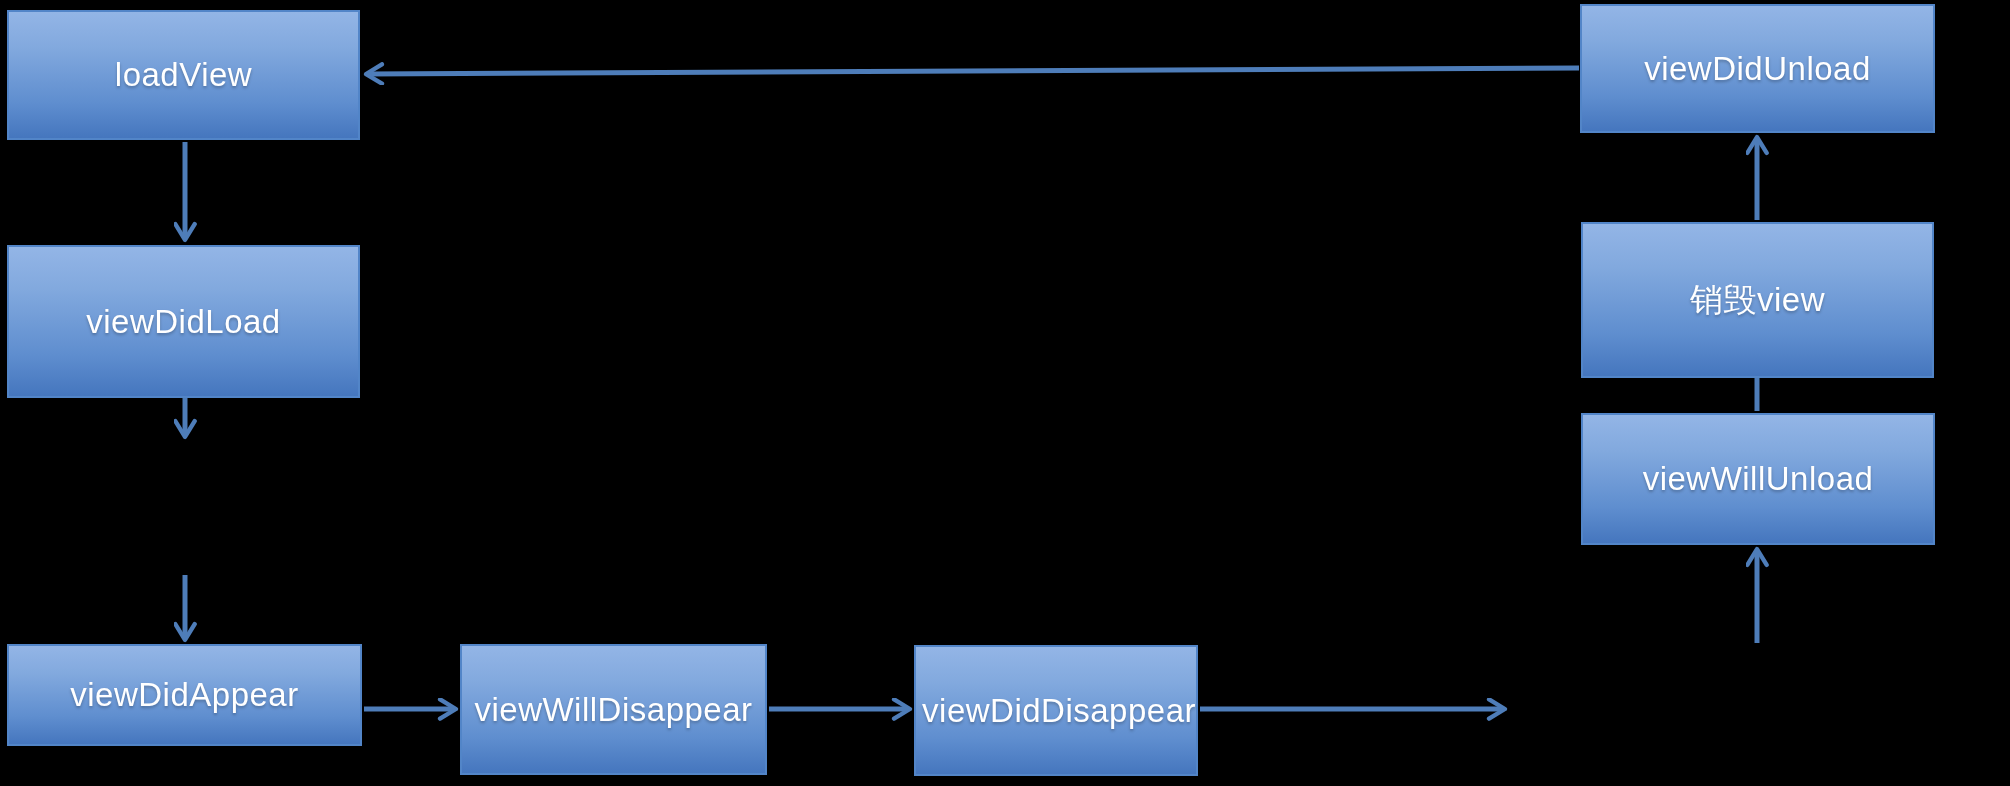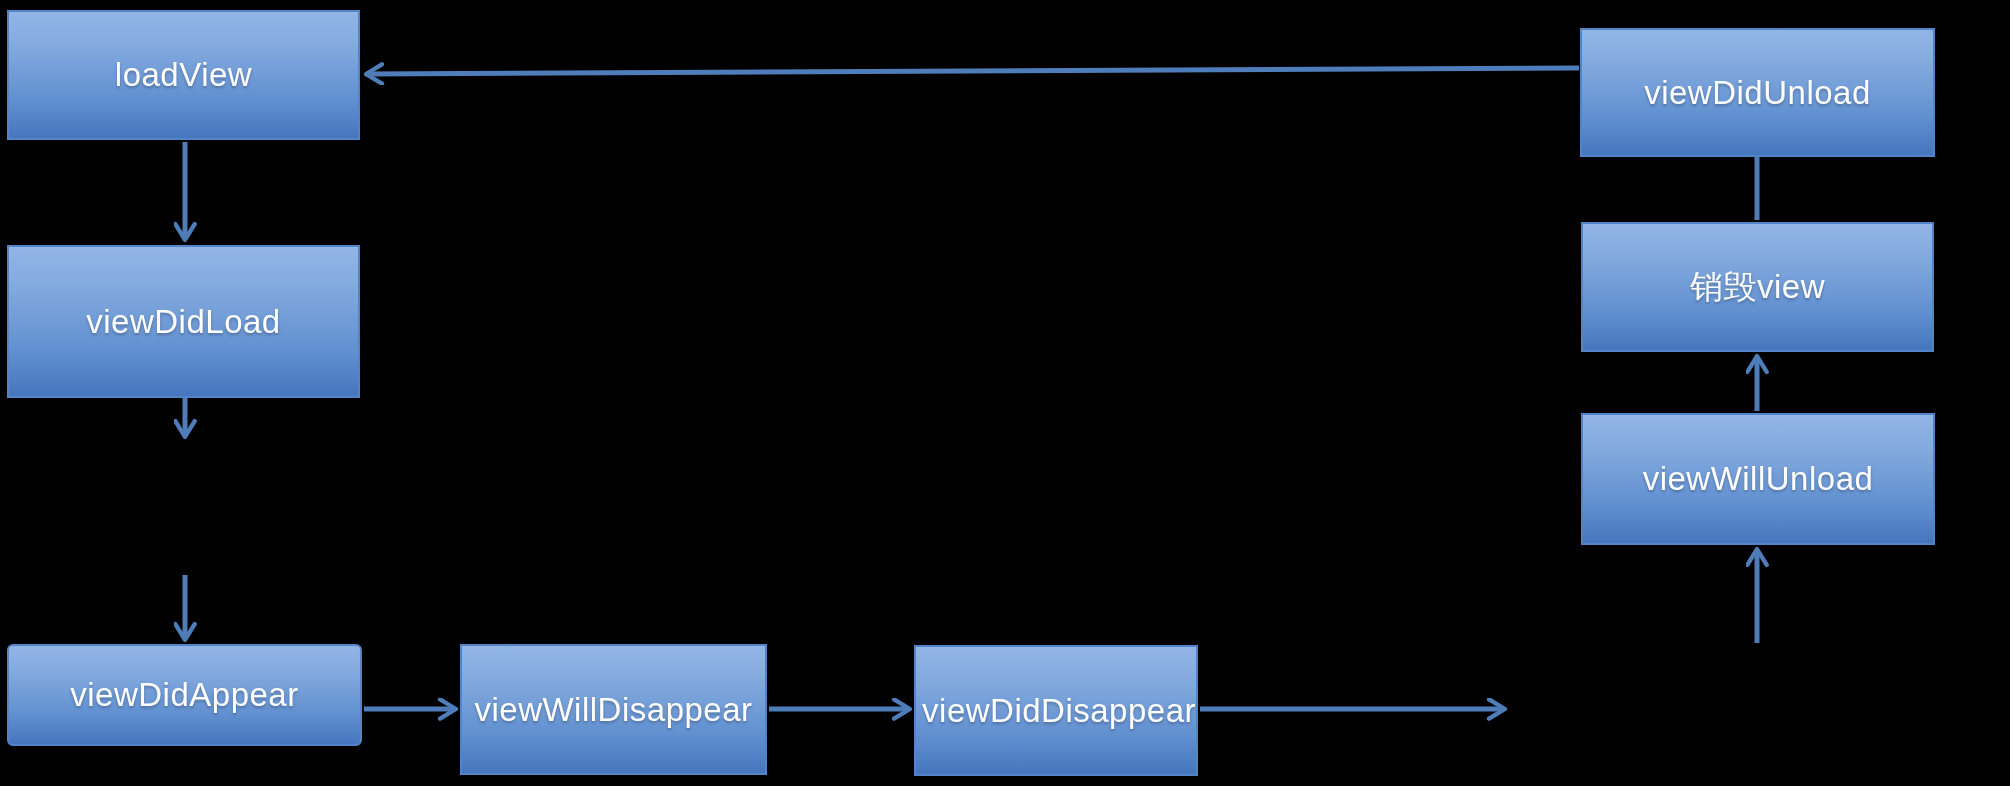--- a/index.html
+++ b/index.html
@@ -58,31 +58,31 @@
       <line x1="1757" y1="220" x2="1757" y2="138" stroke="#4E7DB9" stroke-width="5" marker-end="url(#arrowhead)"></line>
       <line x1="1579" y1="68" x2="367" y2="74" stroke="#4E7DB9" stroke-width="5" marker-end="url(#arrowhead)"></line>
     </svg>
 
 <div class="node" style="left: 7px; top: 10px; width: 353px; height: 130px;">
       <span>loadView</span>
     </div>
     <div class="node" style="left: 7px; top: 245px; width: 353px; height: 153px;">
       <span>viewDidLoad</span>
     </div>
-    <div class="node" style="left: 7px; top: 644px; width: 355px; height: 102px; border-radius: 6px;">
+    <div class="node" style="left: 7px; top: 644px; width: 355px; height: 102px;">
       <span>viewDidAppear</span>
     </div>
     <div class="node" style="left: 460px; top: 644px; width: 307px; height: 131px; align-items: center;">
       <span>viewWillDisappear</span>
     </div>
     <div class="node" style="left: 914px; top: 645px; width: 284px; height: 131px; justify-content: flex-end;">
       <span>viewDidDisappear</span>
     </div>
     <div class="node" style="left: 1581px; top: 413px; width: 354px; height: 132px;">
       <span>viewWillUnload</span>
     </div>
-    <div class="node" style="left: 1581px; top: 222px; width: 353px; height: 130px;">
+    <div class="node" style="left: 1581px; top: 222px; width: 353px; height: 156px;">
       <span>销毁view</span>
     </div>
-    <div class="node" style="left: 1580px; top: 4px; width: 355px; height: 129px; margin-top: 24px;">
+    <div class="node" style="left: 1580px; top: 4px; width: 355px; height: 129px;">
       <span>viewDidUnload</span>
     </div>
   </div>
 
 </body></html>

